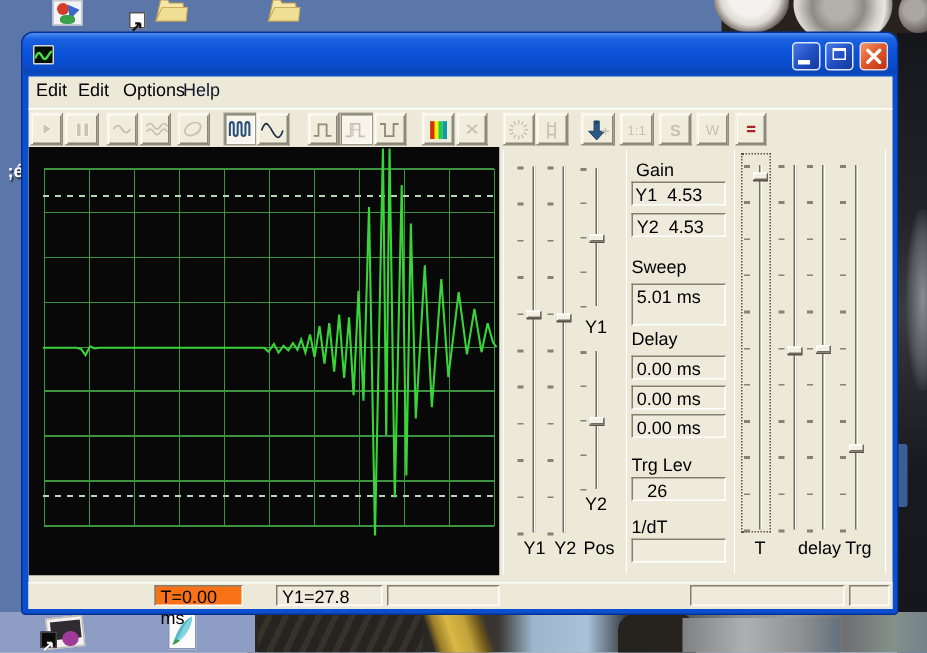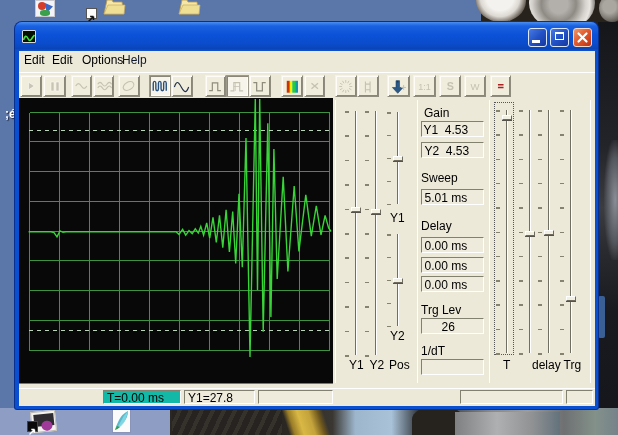--- a/index.html
+++ b/index.html
@@ -370,42 +370,42 @@
 <span style="position:absolute;left:563.5px;top:357.5px;font:12px 'Liberation Sans',sans-serif;color:#000">Trg</span>
 
 <span style="position:absolute;left:424px;top:106px;font:12px 'Liberation Sans',sans-serif">Gain</span>
 <div style="position:absolute;left:420.5px;top:121px;width:63px;height:16px;background:#eeebdc;border:1px solid #fff;border-top-color:#82806f;border-left-color:#82806f;font:12px 'Liberation Sans',sans-serif;color:#000">
       <span style="position:absolute;left:2px;top:1px">Y1&nbsp; 4.53</span>
     </div>
 <div style="position:absolute;left:420.5px;top:141.5px;width:63px;height:16px;background:#eeebdc;border:1px solid #fff;border-top-color:#82806f;border-left-color:#82806f;font:12px 'Liberation Sans',sans-serif;color:#000">
       <span style="position:absolute;left:3px;top:1px">Y2&nbsp; 4.53</span>
     </div>
 <span style="position:absolute;left:421px;top:171px;font:12px 'Liberation Sans',sans-serif">Sweep</span>
-<div style="position:absolute;left:420.5px;top:189px;width:63px;height:16px;background:#eeebdc;border:1px solid #fff;border-top-color:#82806f;border-left-color:#82806f;font:12px 'Liberation Sans',sans-serif;color:#000">
+<div style="position:absolute;left:420.5px;top:189px;width:63px;height:28px;background:#eeebdc;border:1px solid #fff;border-top-color:#82806f;border-left-color:#82806f;font:12px 'Liberation Sans',sans-serif;color:#000">
       <span style="position:absolute;left:3px;top:1px">5.01 ms</span>
     </div>
 <span style="position:absolute;left:421px;top:218.5px;font:12px 'Liberation Sans',sans-serif">Delay</span>
 <div style="position:absolute;left:420.5px;top:236.5px;width:63px;height:16px;background:#eeebdc;border:1px solid #fff;border-top-color:#82806f;border-left-color:#82806f;font:12px 'Liberation Sans',sans-serif;color:#000">
       <span style="position:absolute;left:3px;top:1px">0.00 ms</span>
     </div>
 <div style="position:absolute;left:420.5px;top:256.5px;width:63px;height:16px;background:#eeebdc;border:1px solid #fff;border-top-color:#82806f;border-left-color:#82806f;font:12px 'Liberation Sans',sans-serif;color:#000">
       <span style="position:absolute;left:3px;top:1px">0.00 ms</span>
     </div>
 <div style="position:absolute;left:420.5px;top:275.5px;width:63px;height:16px;background:#eeebdc;border:1px solid #fff;border-top-color:#82806f;border-left-color:#82806f;font:12px 'Liberation Sans',sans-serif;color:#000">
       <span style="position:absolute;left:3px;top:1px">0.00 ms</span>
     </div>
 <span style="position:absolute;left:421px;top:303px;font:12px 'Liberation Sans',sans-serif">Trg Lev</span>
 <div style="position:absolute;left:420.5px;top:318px;width:63px;height:16px;background:#eeebdc;border:1px solid #fff;border-top-color:#82806f;border-left-color:#82806f;font:12px 'Liberation Sans',sans-serif;color:#000">
-      <span style="position:absolute;left:20px;top:1px">26</span>
+      <span style="position:absolute;left:10px;top:1px">26</span>
     </div>
 <span style="position:absolute;left:421px;top:343.5px;font:12px 'Liberation Sans',sans-serif">1/dT</span>
 <div style="position:absolute;left:420.5px;top:359px;width:63px;height:16px;background:#eeebdc;border:1px solid #fff;border-top-color:#82806f;border-left-color:#82806f;font:12px 'Liberation Sans',sans-serif;color:#000"></div>
 
 <div style="position:absolute;left:18.5px;top:387.5px;width:576.5px;height:18px;background:#ece9d8;border-top:1px solid #fff"></div>
-<div style="position:absolute;left:103px;top:390px;width:78px;height:13.5px;background:#14b8a6;border:1px solid #fff;border-top-color:#82806f;border-left-color:#82806f;font:12px 'Liberation Sans',sans-serif">
+<div style="position:absolute;left:103px;top:390px;width:59px;height:13.5px;background:#f97316;border:1px solid #fff;border-top-color:#82806f;border-left-color:#82806f;font:12px 'Liberation Sans',sans-serif">
       <span style="position:absolute;left:3px;top:0px">T=0.00 ms</span>
     </div>
 <div style="position:absolute;left:184px;top:390px;width:70.5px;height:13.5px;background:#eeebdc;border:1px solid #fff;border-top-color:#82806f;border-left-color:#82806f;font:12px 'Liberation Sans',sans-serif">
       <span style="position:absolute;left:3px;top:0px">Y1=27.8</span>
     </div>
 <div style="position:absolute;left:258px;top:390px;width:74.5px;height:13.5px;background:#eeebdc;border:1px solid #fff;border-top-color:#82806f;border-left-color:#82806f;font:12px 'Liberation Sans',sans-serif"></div>
 <div style="position:absolute;left:459.5px;top:390px;width:103px;height:13.5px;background:#eeebdc;border:1px solid #fff;border-top-color:#82806f;border-left-color:#82806f;font:12px 'Liberation Sans',sans-serif"></div>
 <div style="position:absolute;left:565.5px;top:390px;width:27px;height:13.5px;background:#eeebdc;border:1px solid #fff;border-top-color:#82806f;border-left-color:#82806f;font:12px 'Liberation Sans',sans-serif"></div>
 
 </div>

